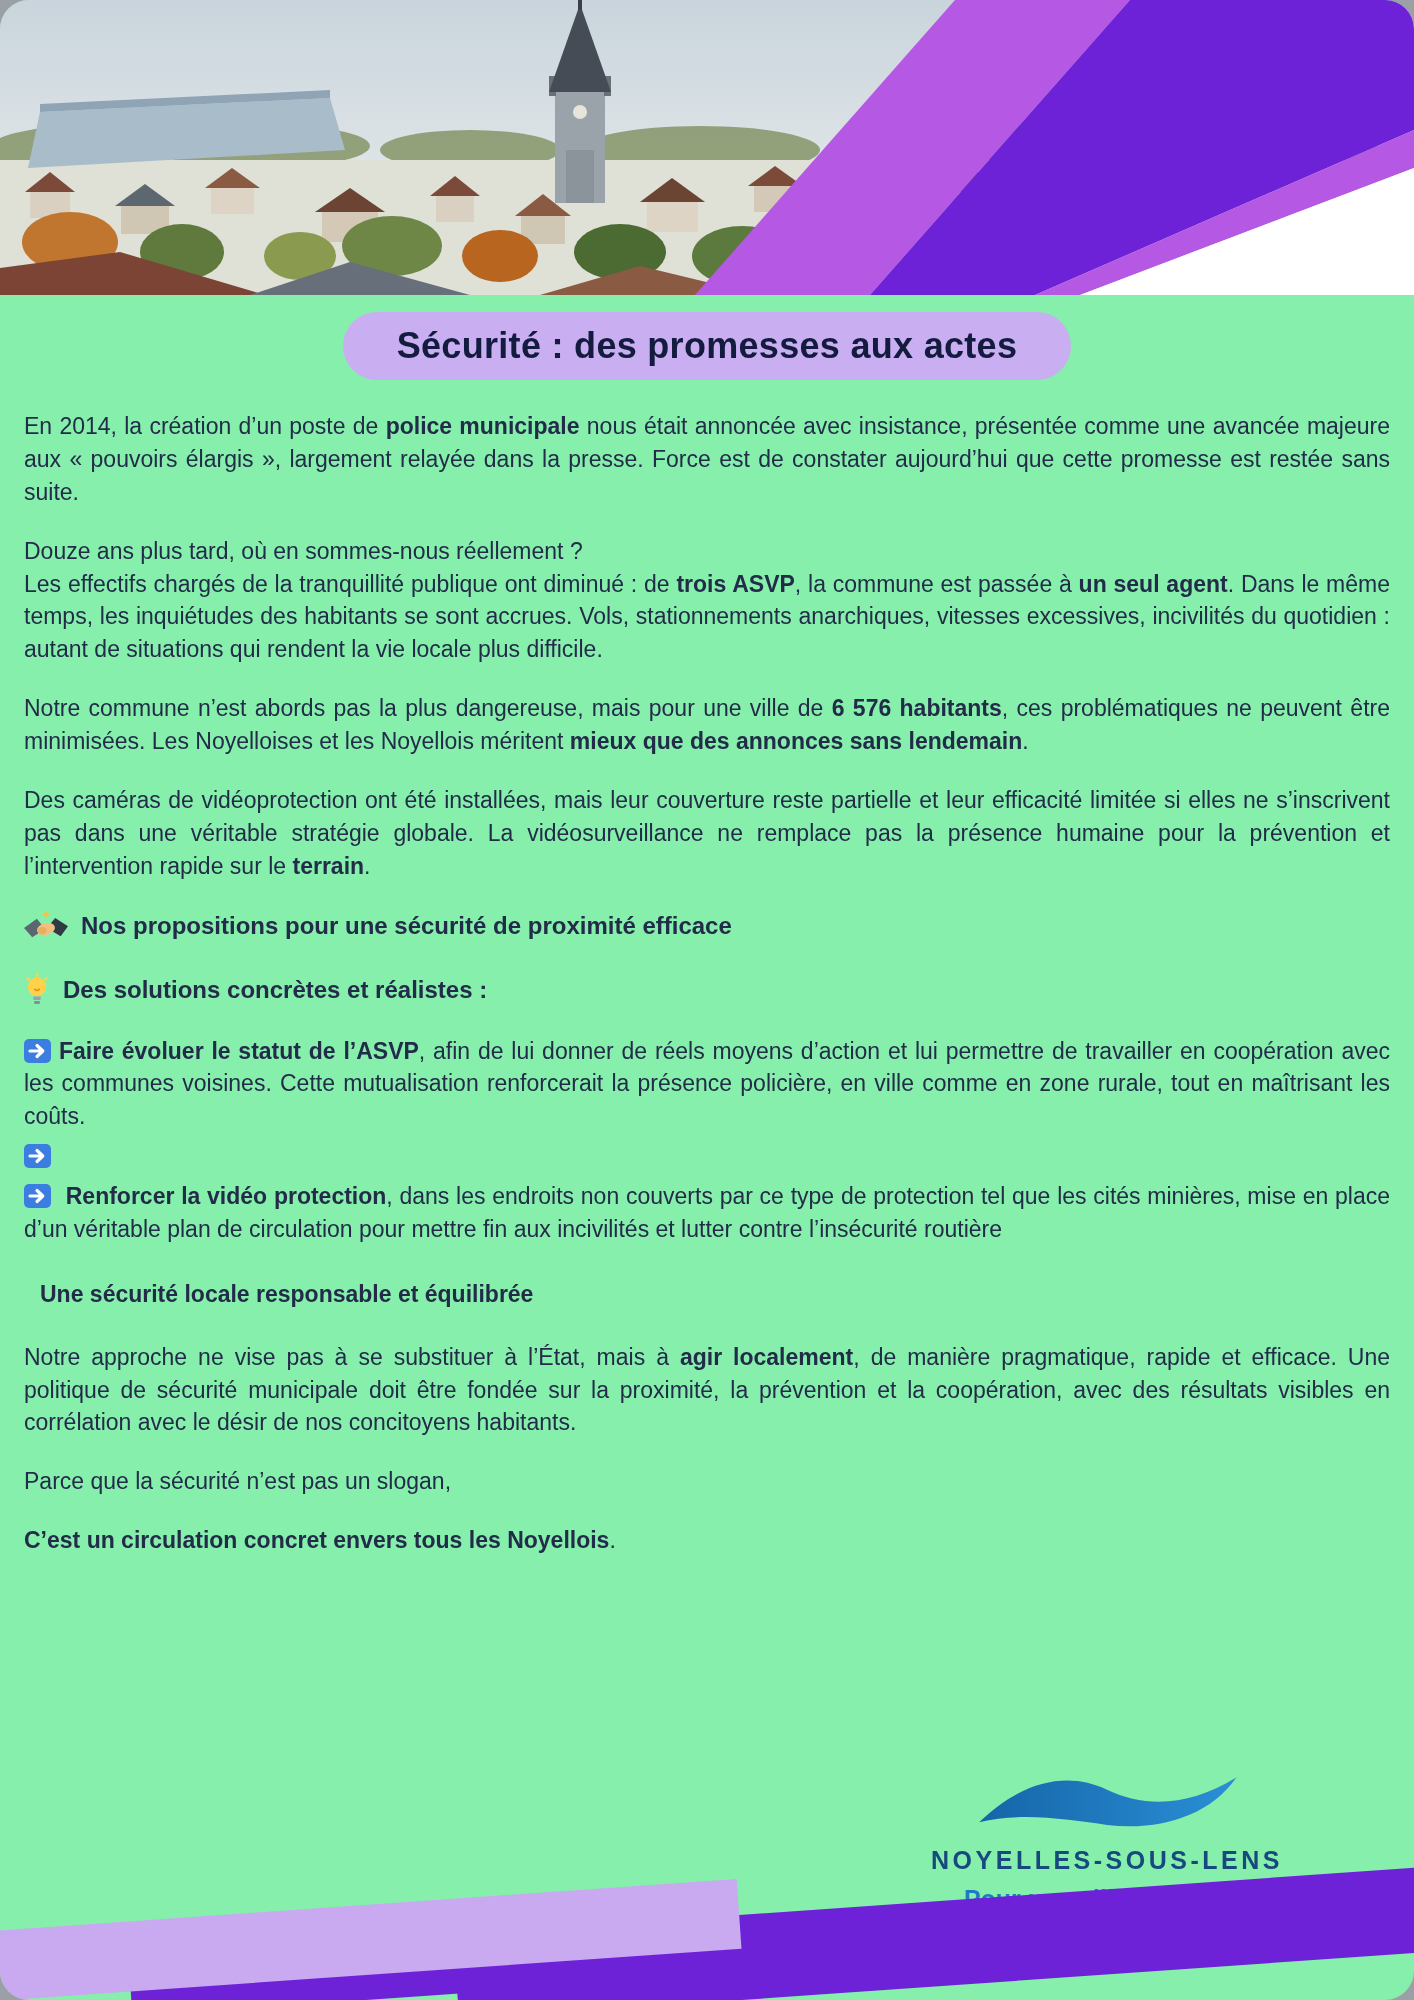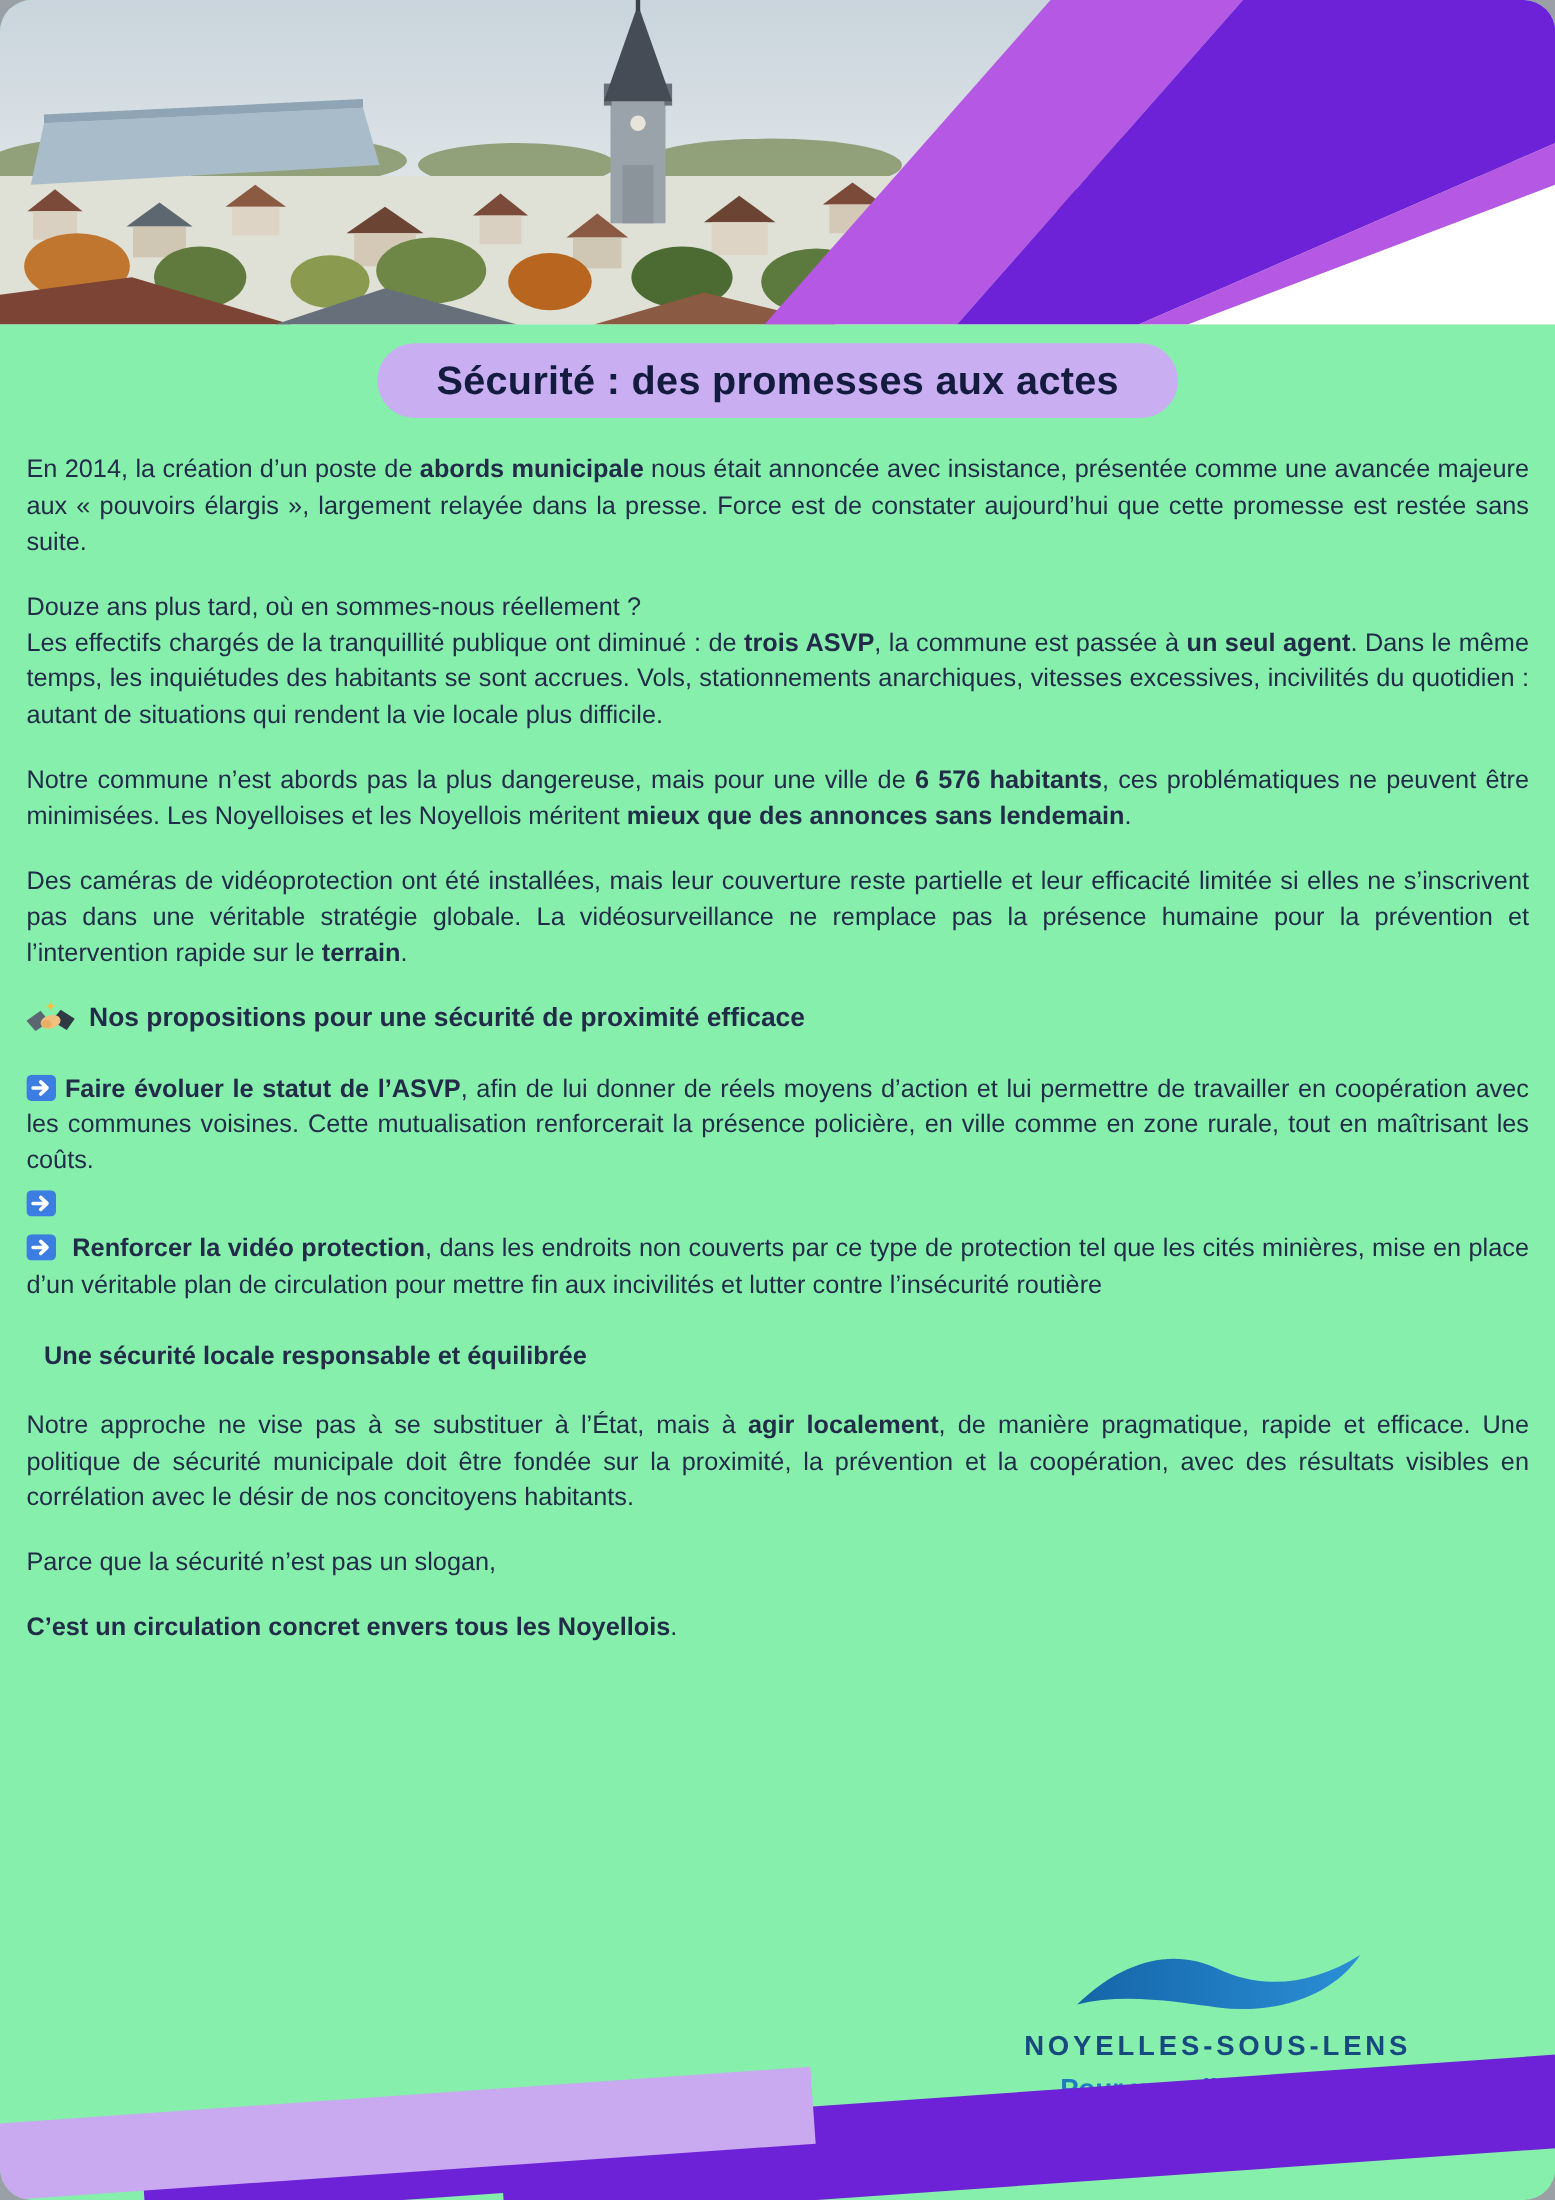--- a/index.html
+++ b/index.html
@@ -160,38 +160,54 @@
       <polygon points="1414,130 1414,168 1080,295 1035,295" fill="#b558e3"></polygon>
       <polygon points="1080,295 1414,295 1414,168" fill="#ffffff"></polygon>
     </svg>
   </div>
 
   <div class="title-row">
     <div class="pill">Sécurité : des promesses aux actes</div>
   </div>
 
   <div class="content">
-    <p><span>En 2014, la création d’un poste de </span><b>abords municipale</b><span> nous était annoncée avec insistance, présentée comme une avancée majeure aux « pouvoirs élargis », largement relayée dans la presse. Force est de constater aujourd’hui que cette promesse est restée sans suite.</span></p>
+    <p><span>En 2014, la création d’un poste de </span><b>police municipale</b><span> nous était annoncée avec insistance, présentée comme une avancée majeure aux « pouvoirs élargis », largement relayée dans la presse. Force est de constater aujourd’hui que cette promesse est restée sans suite.</span></p>
     <p><span>Douze ans plus tard, où en sommes-nous réellement ?</span><br><span>Les effectifs chargés de la tranquillité publique ont diminué : de </span><b>trois ASVP</b><span>, la commune est passée à </span><b>un seul agent</b><span>. Dans le même temps, les inquiétudes des habitants se sont accrues. Vols, stationnements anarchiques, vitesses excessives, incivilités du quotidien : autant de situations qui rendent la vie locale plus difficile.</span></p>
     <p><span>Notre commune n’est abords pas la plus dangereuse, mais pour une ville de </span><b>6 576 habitants</b><span>, ces problématiques ne peuvent être minimisées. Les Noyelloises et les Noyellois méritent </span><b>mieux que des annonces sans lendemain</b><span>.</span></p>
     <p><span>Des caméras de vidéoprotection ont été installées, mais leur couverture reste partielle et leur efficacité limitée si elles ne s’inscrivent pas dans une véritable stratégie globale. La vidéosurveillance ne remplace pas la présence humaine pour la prévention et l’intervention rapide sur le </span><b>terrain</b><span>.</span></p>
 
     <div class="icon-heading">
       <span class="ih-icon">
         <svg width="44" height="38" viewBox="0 0 48 40">
           <polygon points="0,20 14,10 23,21 9,30" fill="#5b6770"></polygon>
           <polygon points="48,18 34,9 25,20 40,29" fill="#2f3a44"></polygon>
           <ellipse cx="24" cy="21" rx="10" ry="6.5" fill="#f2c07e" transform="rotate(-14 24 21)"></ellipse>
           <ellipse cx="20" cy="23" rx="5" ry="4" fill="#e8ae62"></ellipse>
           <path d="M24 1l1.4 3L29 5.5l-3.6 1.2L24 10l-1.4-3.3L19 5.5l3.6-1.5z" fill="#f7c244"></path>
         </svg>
       </span>
       <span>Nos propositions pour une sécurité de proximité efficace</span>
     </div>
 
+    <div class="icon-heading">
+      <span class="ih-icon">
+        <svg width="26" height="36" viewBox="0 0 24 32">
+          <g stroke="#ffd24a" stroke-width="2" stroke-linecap="round">
+            <line x1="12" y1="0.5" x2="12" y2="2.5"></line>
+            <line x1="3" y1="4" x2="4.6" y2="5.6"></line>
+            <line x1="21" y1="4" x2="19.4" y2="5.6"></line>
+          </g>
+          <circle cx="12" cy="12" r="8.5" fill="#ffd24a"></circle>
+          <path d="M9.5 14 q2.5 3 5 0" stroke="#e8890c" stroke-width="1.5" fill="none"></path>
+          <rect x="8.5" y="21" width="7" height="3.4" rx="1.2" fill="#9aa2ad"></rect>
+          <rect x="9.2" y="25.2" width="5.6" height="2.8" rx="1.2" fill="#868e99"></rect>
+        </svg>
+      </span>
+      <span>Des solutions concrètes et réalistes :</span>
+    </div>
 
     <p class="bullet"><span class="arrow"><svg viewBox="0 0 27 24">
             <rect width="27" height="24" rx="5" fill="#3b7de0"></rect>
             <path d="M6 12h12M13 6.5L18.8 12 13 17.5" stroke="#ffffff" stroke-width="3.2" fill="none" stroke-linecap="round" stroke-linejoin="round"></path>
           </svg></span><span><b>Faire évoluer le statut de l’ASVP</b><span>, afin de lui donner de réels moyens d’action et lui permettre de travailler en coopération avec les communes voisines. Cette mutualisation renforcerait la présence policière, en ville comme en zone rurale, tout en maîtrisant les coûts.</span></span></p>
 
     <p class="bullet"><span class="arrow"><svg viewBox="0 0 27 24">
             <rect width="27" height="24" rx="5" fill="#3b7de0"></rect>
             <path d="M6 12h12M13 6.5L18.8 12 13 17.5" stroke="#ffffff" stroke-width="3.2" fill="none" stroke-linecap="round" stroke-linejoin="round"></path>
           </svg></span></p>

